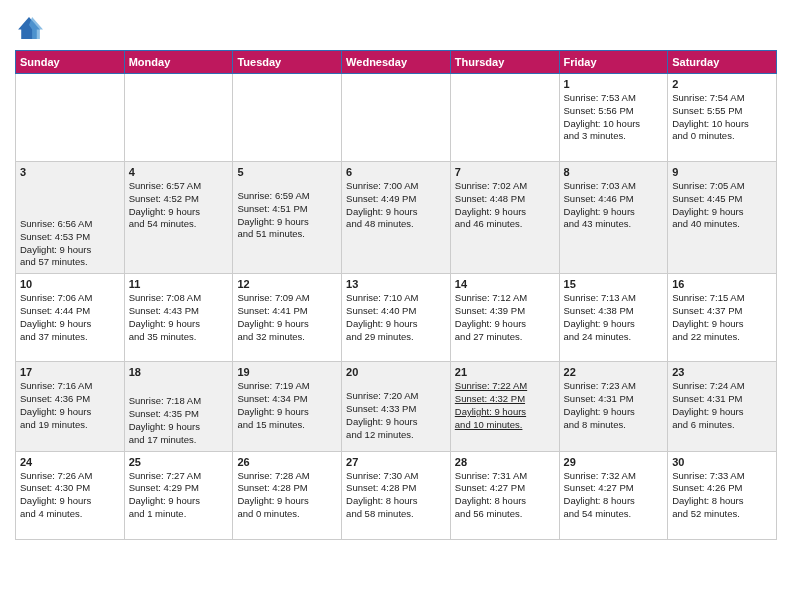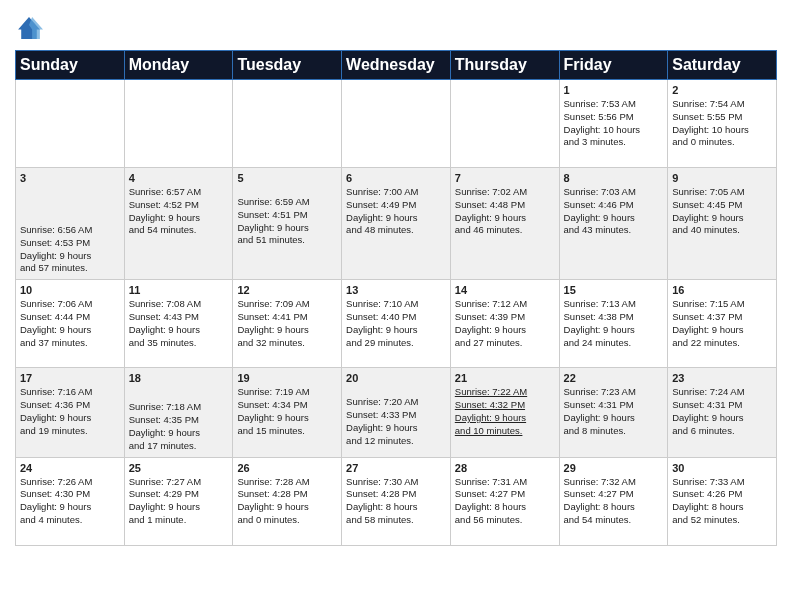--- a/index.html
+++ b/index.html
@@ -45,23 +45,23 @@
     .calendar-subtitle {
       font-size: 15px;
       color: #444;
     }
     .calendar {
       width: 100%;
       border-collapse: collapse;
       table-layout: fixed;
     }
     .calendar th {
-      background-color: #0f172a;
+      background-color: #be185d;
       color: #fff;
-      font-size: 16px;
+      font-size: 11px;
       font-weight: bold;
       padding: 5px 4px;
       text-align: left;
       border: 1px solid #2e6db4;
     }
     .calendar td {
       border: 1px solid #ccc;
       vertical-align: top;
       padding: 4px 4px;
       font-size: 10px;

